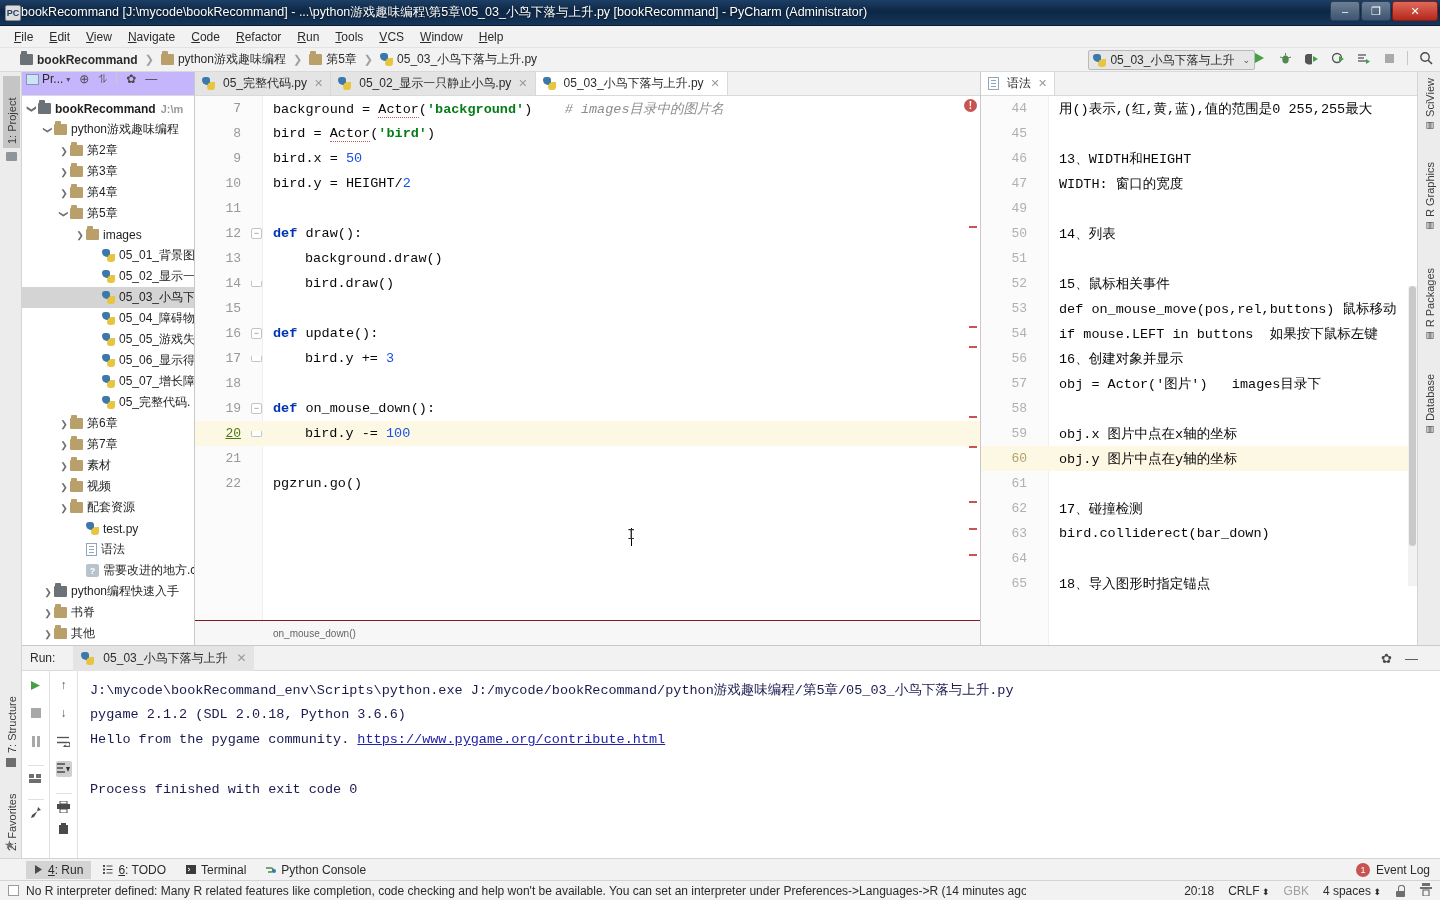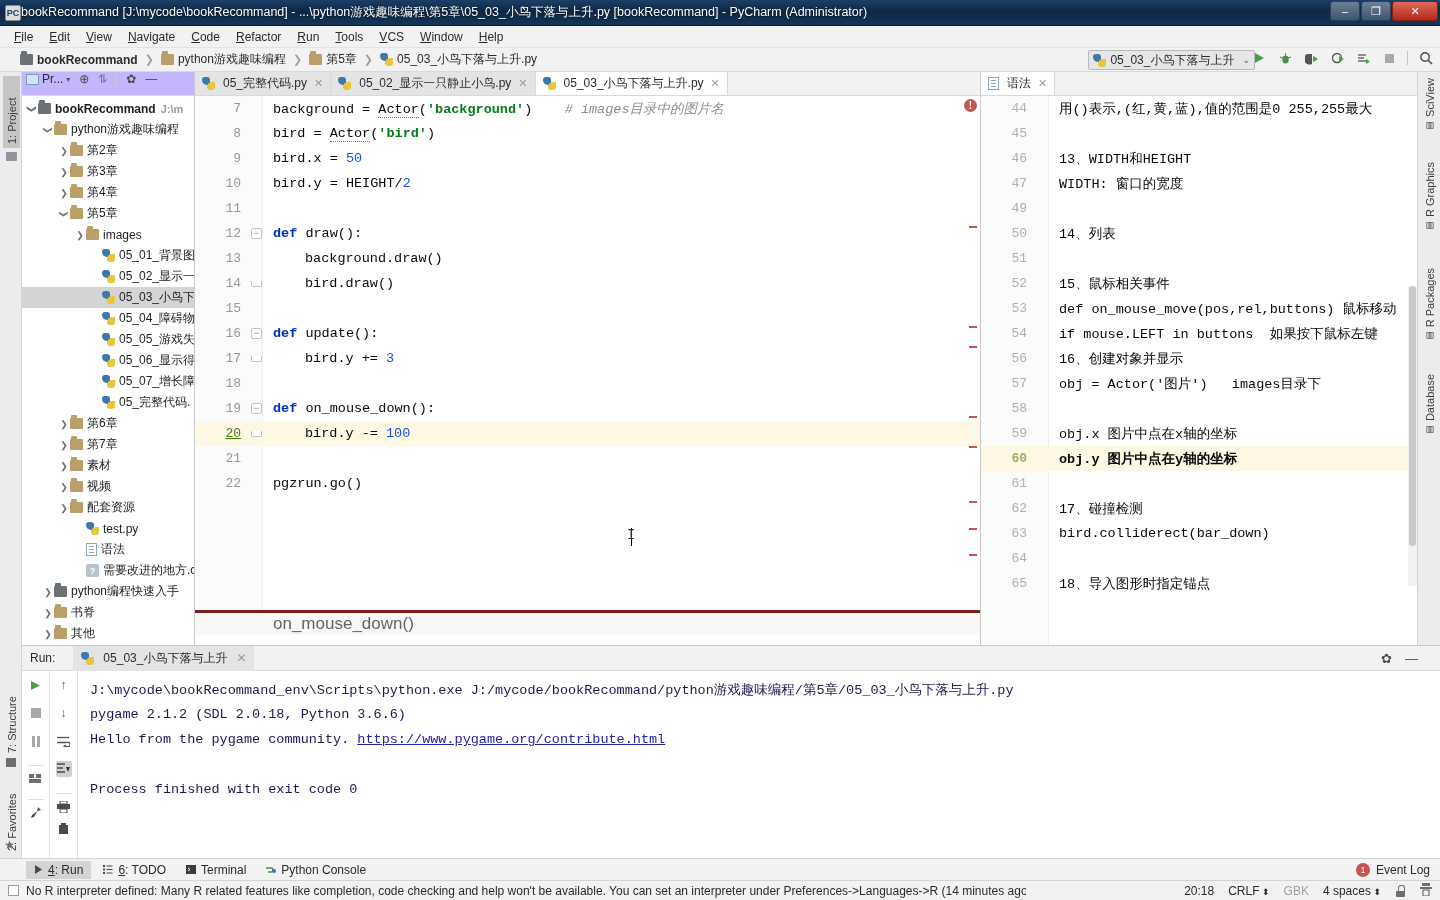--- a/index.html
+++ b/index.html
@@ -186,43 +186,43 @@
     font-size: 13.5px; color: #080808; white-space: pre;
   }
   .kw { color: #0033b3; font-weight: bold; }
   .str { color: #067d17; font-weight: bold; }
   .num { color: #1750eb; }
   .cmt { color: #8c8c8c; font-style: italic; }
   .wavy { border-bottom: 1px dotted #c75450; }
   .caret { position: absolute; width: 1px; top: 4px; bottom: 4px; background: #000; }
   .mousecur { position: absolute; color: #333; font-family: "Liberation Mono", monospace; font-size: 14px; }
   .ebreadcrumb {
-    position: absolute; left: 0; right: 0; bottom: 10px; height: 25px;
-    background: #f7f7f7; border-top: 3px solid #7f1d1d;
+    position: absolute; left: 0; right: 0; bottom: 0; height: 25px;
+    background: #f7f7f7; border-top: 1px solid #7f1d1d;
     display: flex; align-items: center; padding-left: 78px;
-    font-size: 17px; color: #666;
+    font-size: 10px; color: #666;
   }
   .scrollmark {
     position: absolute; right: 3px; width: 8px; height: 2px; background: #c75450;
   }
   .vscroll { position: absolute; right: 0; width: 9px; background: #f2f2f2; }
   .vscroll .thumb { position: absolute; left: 1px; width: 7px; background: #c9c9c9; border-radius: 4px; }
 
   
   .rightpanel {
     position: absolute; left: 980px; top: 72px; width: 437px; height: 573px;
     background: #fff; border-left: 1px solid #c9c9c9;
   }
   .rnum {
     position: absolute; left: 0; width: 46px; text-align: right;
     font-family: "Liberation Mono", monospace; font-size: 13px; color: #b0b0b0;
   }
   .rline.hl .rnum { color: #b3a169; }
   .rline { position: relative; height: 25px; display: flex; align-items: center; }
-  .rline.hl { background: #fcf8e4; font-weight: bold; }
+  .rline.hl { background: #fcf8e4; }
   .rtext {
     position: absolute; left: 78px; font-family: "Liberation Mono", monospace;
     font-size: 13.5px; color: #080808; white-space: pre;
   }
   .rgutter { position: absolute; left: 0; top: 0; bottom: 0; width: 68px; background: #fbfbfb; border-right: 1px solid #efefef; }
 
   
   .rstrip {
     position: absolute; right: 0; top: 72px; width: 23px; height: 573px;
     background: #ececec; border-left: 1px solid #d4d4d4;

